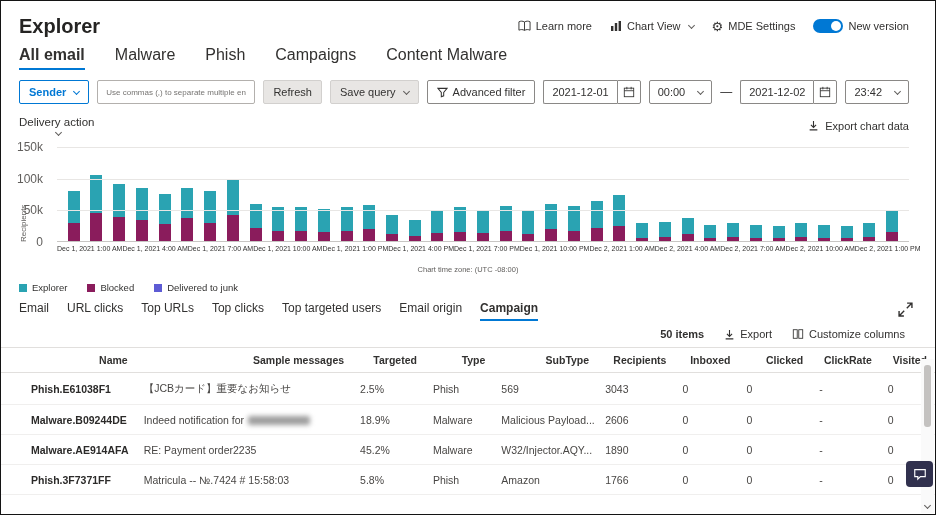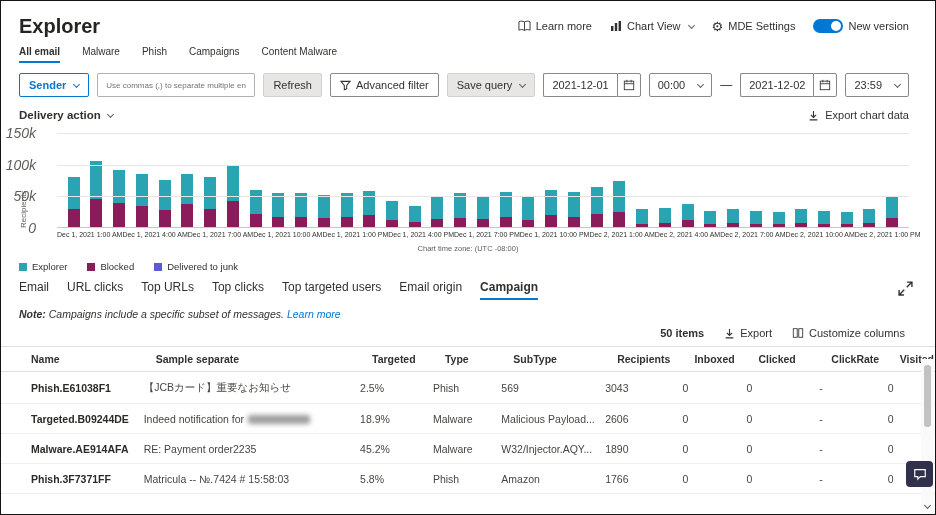--- a/index.html
+++ b/index.html
@@ -8,75 +8,75 @@
   
   .topbar{display:flex;align-items:flex-start;justify-content:space-between;padding:14px 26px 0 18px;}
   .title{font-size:20px;font-weight:700;color:#252423;}
   .topbar-right{display:flex;align-items:center;gap:18px;font-size:11px;color:#323130;margin-top:4px;}
   .tb-item{display:flex;align-items:center;gap:5px;cursor:pointer;white-space:nowrap;}
   .chev{width:5px;height:5px;border-right:1.2px solid #605e5c;border-bottom:1.2px solid #605e5c;transform:rotate(45deg);display:inline-block;margin-left:3px;margin-top:-2px;}
   .toggle{width:30px;height:14px;border-radius:8px;background:#0078d4;position:relative;cursor:pointer;flex:none;}
   .toggle .knob{position:absolute;right:2px;top:2px;width:10px;height:10px;border-radius:50%;background:#fff;}
   .gear{font-size:13px;line-height:1;}
   
-  .main-tabs{display:flex;gap:22px;padding:8px 18px 0;font-size:10px;}
+  .main-tabs{display:flex;gap:30px;padding:8px 18px 0;font-size:16px;}
   .tab{padding-bottom:6px;cursor:pointer;position:relative;white-space:nowrap;}
   .tab.active{font-weight:700;}
   .tab.active::after{content:"";position:absolute;left:0;right:0;bottom:0;height:2px;background:#0078d4;}
   
   .filter-row{display:flex;align-items:center;gap:8px;padding:10px 26px 0 18px;}
   .btn{height:24px;display:flex;align-items:center;gap:5px;font-size:11px;border-radius:2px;padding:0 9px;cursor:pointer;white-space:nowrap;background:#fff;}
   .btn-sender{border:1px solid #0078d4;color:#0078d4;font-weight:600;}
   .btn-sender .chev{border-color:#0078d4;}
   .filter-input{flex:1;height:24px;border:1px solid #b3b0ad;border-radius:2px;font-size:8px;padding:0 8px;color:#323130;min-width:150px;font-family:"Liberation Sans","DejaVu Sans",sans-serif;}
   .filter-input::placeholder{color:#767472;}
   .btn-gray{background:#e8e6e4;border:1px solid #d2d0ce;color:#323130;}
   .btn-outline{background:#fff;border:1px solid #8a8886;color:#323130;}
   .date-group{display:flex;height:24px;flex:none;}
   .date-box{border:1px solid #8a8886;border-right:none;display:flex;align-items:center;padding:0 8px;font-size:11px;border-radius:2px 0 0 2px;}
   .cal-btn{border:1px solid #8a8886;width:24px;display:flex;align-items:center;justify-content:center;border-radius:0 2px 2px 0;cursor:pointer;background:#fff;}
   .time-box{border:1px solid #8a8886;height:24px;display:flex;align-items:center;gap:10px;padding:0 8px;font-size:11px;border-radius:2px;cursor:pointer;flex:none;}
   .dash{font-size:12px;flex:none;}
   
   .row2{display:flex;justify-content:space-between;align-items:center;padding:12px 26px 0 18px;font-size:11.5px;}
-  .row2 .left{display:flex;align-items:center;gap:4px;font-weight:700;cursor:pointer;}
+  .row2 .left{display:flex;align-items:center;gap:4px;font-weight:400;cursor:pointer;flex-direction:column;}
   .row2 .right{display:flex;align-items:center;gap:6px;font-size:11px;cursor:pointer;}
   
   .chart-area{display:flex;margin:12px 26px 0 18px;}
   .y-axis{width:38px;position:relative;height:95px;flex:none;}
   .ylab{position:absolute;left:0;top:0;height:95px;writing-mode:vertical-rl;transform:rotate(180deg);font-size:8px;color:#605e5c;display:flex;align-items:center;}
-  .ytick{position:absolute;right:21px;transform:translateY(-50%);font-size:14px;color:#605e5c;font-style:italic;}
+  .ytick{position:absolute;right:14px;transform:translateY(-50%);font-size:12px;color:#605e5c;}
   .plot{flex:1;position:relative;height:95px;}
   .gridline{position:absolute;left:0;right:0;height:1px;background:#e8e6e4;}
   .gridline.zero{background:#c8c6c4;}
   .bars{position:absolute;left:0;right:0;top:0;bottom:0;display:flex;align-items:flex-end;justify-content:space-evenly;}
   .bar-slot{width:12px;display:flex;flex-direction:column-reverse;cursor:pointer;}
   .bar-slot div{width:100%;}
   .x-labels{display:flex;margin:3px 26px 0 56px;}
   .x-labels span{flex:1;text-align:center;font-size:7px;color:#323130;white-space:nowrap;}
-  .tz-note{text-align:center;font-size:7.5px;color:#605e5c;margin-top:6px;}
+  .tz-note{text-align:center;font-size:7.5px;color:#605e5c;margin-top:13px;}
   
   .legend{display:flex;gap:20px;padding:8px 18px 0;align-items:center;}
   .legend-item{display:flex;align-items:center;gap:5px;font-size:9.5px;}
   .sw{width:8px;height:8px;flex:none;}
   
   .view-row{display:flex;justify-content:space-between;align-items:flex-end;padding:8px 22px 0 18px;}
   .view-tabs{display:flex;gap:18px;font-size:12px;}
   .expand-btn{cursor:pointer;display:flex;align-items:center;margin-bottom:4px;}
   
   .note-line{padding:8px 18px 0;font-size:10.5px;font-style:italic;color:#323130;}
   .note-label{font-weight:700;}
   .note-link{color:#0078d4;cursor:pointer;}
   
   .items-row{display:flex;justify-content:flex-end;gap:20px;padding:7px 30px 0;font-size:11px;align-items:center;}
   .items-count{font-weight:600;}
   .tool{display:flex;align-items:center;gap:5px;cursor:pointer;}
   
   table{width:100%;border-collapse:collapse;table-layout:fixed;margin-top:7px;font-size:10.5px;}
-  thead th{text-align:left;font-weight:600;color:#323130;padding:6px 20px;border-top:1px solid #e1dfdd;border-bottom:1px solid #e1dfdd;white-space:nowrap;overflow:hidden;}
+  thead th{text-align:right;font-weight:600;color:#323130;padding:6px 8px;border-top:1px solid #e1dfdd;border-bottom:1px solid #e1dfdd;white-space:nowrap;overflow:hidden;}
   tbody td{padding:8.5px 8px;border-bottom:1px solid #f0efee;color:#484644;white-space:nowrap;overflow:hidden;}
   th:first-child,td:first-child{padding-left:30px;}
   td.c-name{font-weight:600;color:#2b2a29;}
   .blur{display:inline-block;width:62px;height:9px;background:#9d9d9d;filter:blur(2.5px);border-radius:2px;vertical-align:middle;margin-left:4px;}
   
   .scrollbar{position:absolute;right:1px;top:358px;bottom:1px;width:13px;display:flex;flex-direction:column;align-items:center;background:#fafafa;}
   .sb-track{flex:1;width:100%;position:relative;}
   .sb-thumb{position:absolute;top:6px;left:3px;width:7px;height:62px;background:#c4c2c0;border-radius:3px;cursor:pointer;}
   .sb-btn{height:14px;width:100%;display:flex;align-items:center;justify-content:center;cursor:pointer;}
   .sb-btn .chev{margin:0 0 2px 0;}
@@ -135,31 +135,31 @@
 
   <div class="filter-row">
     <div class="btn btn-sender">
       <span>Sender</span>
       <span class="chev"></span>
     </div>
     <input class="filter-input" type="text" placeholder="Use commas (,) to separate multiple entries. Click Refresh to filter the results." style="">
     <div class="btn btn-gray">
       <span>Refresh</span>
     </div>
+    <div class="btn btn-gray">
+      <span>Save query</span>
+      <span class="chev"></span>
+    </div>
     <div class="btn btn-outline">
       <span>
         <svg width="11" height="11" viewBox="0 0 12 12">
             <path d="M1 1.5h10L7.3 6v3.6l-2.6 1V6z" fill="none" stroke="#323130" stroke-width="1.1"></path>
           </svg>
       </span>
       <span>Advanced filter</span>
-    </div>
-    <div class="btn btn-gray">
-      <span>Save query</span>
-      <span class="chev"></span>
     </div>
     <div class="date-group">
       <div class="date-box">2021-12-01</div>
       <div class="cal-btn">
         <svg width="12" height="12" viewBox="0 0 14 14">
             <rect x="1.5" y="2.5" width="11" height="10" fill="none" stroke="#323130" stroke-width="1"></rect>
             <path d="M1.5 5.5h11M4.5 1v3M9.5 1v3" stroke="#323130" stroke-width="1"></path>
           </svg>
       </div>
     </div>
@@ -171,21 +171,21 @@
     <div class="date-group">
       <div class="date-box">2021-12-02</div>
       <div class="cal-btn">
         <svg width="12" height="12" viewBox="0 0 14 14">
             <rect x="1.5" y="2.5" width="11" height="10" fill="none" stroke="#323130" stroke-width="1"></rect>
             <path d="M1.5 5.5h11M4.5 1v3M9.5 1v3" stroke="#323130" stroke-width="1"></path>
           </svg>
       </div>
     </div>
     <div class="time-box">
-      <span>23:59</span>
+      <span>23:42</span>
       <span class="chev"></span>
     </div>
   </div>
 
   <div class="row2">
     <div class="left">
       <span>Delivery action</span>
       <span class="chev"></span>
     </div>
     <div class="right">
@@ -444,25 +444,20 @@
       </div>
     <div class="expand-btn">
       <span>
         <svg width="15" height="15" viewBox="0 0 14 14">
             <path d="M8.5 1H13v4.5M13 1 8.2 5.8M5.5 13H1V8.5M1 13l4.8-4.8" stroke="#323130" stroke-width="1.3" fill="none"></path>
           </svg>
       </span>
     </div>
   </div>
 
-  <div class="note-line">
-    <span class="note-label">Note:</span>
-    <span>Campaigns include a specific subset of messages.</span>
-    <span class="note-link">Learn more</span>
-  </div>
 
   <div class="items-row">
     <span class="items-count">50 items</span>
     <span class="tool">
       <span>
         <svg width="11" height="11" viewBox="0 0 12 12">
             <path d="M6 1v6.5M3.2 5.3 6 8.1l2.8-2.8M1.8 10.8h8.4" stroke="#323130" fill="none" stroke-width="1.2"></path>
           </svg>
       </span>
       <span>Export</span>
@@ -487,21 +482,21 @@
         <col style="width: 94px;">
         <col style="width: 70px;">
         <col style="width: 58px;">
         <col style="width: 66px;">
         <col style="width: 62px;">
         <col style="width: 50px;">
       </colgroup>
     <thead>
         <tr>
           <th>Name</th>
-          <th>Sample separate</th>
+          <th>Sample messages</th>
           <th>Targeted</th>
           <th>Type</th>
           <th>SubType</th>
           <th>Recipients</th>
           <th>Inboxed</th>
           <th>Clicked</th>
           <th>ClickRate</th>
           <th>Visited</th>
         </tr>
       </thead>
@@ -512,21 +507,21 @@
           <td>2.5%</td>
           <td>Phish</td>
           <td>569</td>
           <td>3043</td>
           <td>0</td>
           <td>0</td>
           <td>-</td>
           <td>0</td>
         </tr>
         <tr>
-          <td class="c-name">Targeted.B09244DE</td>
+          <td class="c-name">Malware.B09244DE</td>
           <td>Indeed notification for<span class="blur"></span></td>
           <td>18.9%</td>
           <td>Malware</td>
           <td>Malicious Payload...</td>
           <td>2606</td>
           <td>0</td>
           <td>0</td>
           <td>-</td>
           <td>0</td>
         </tr>

